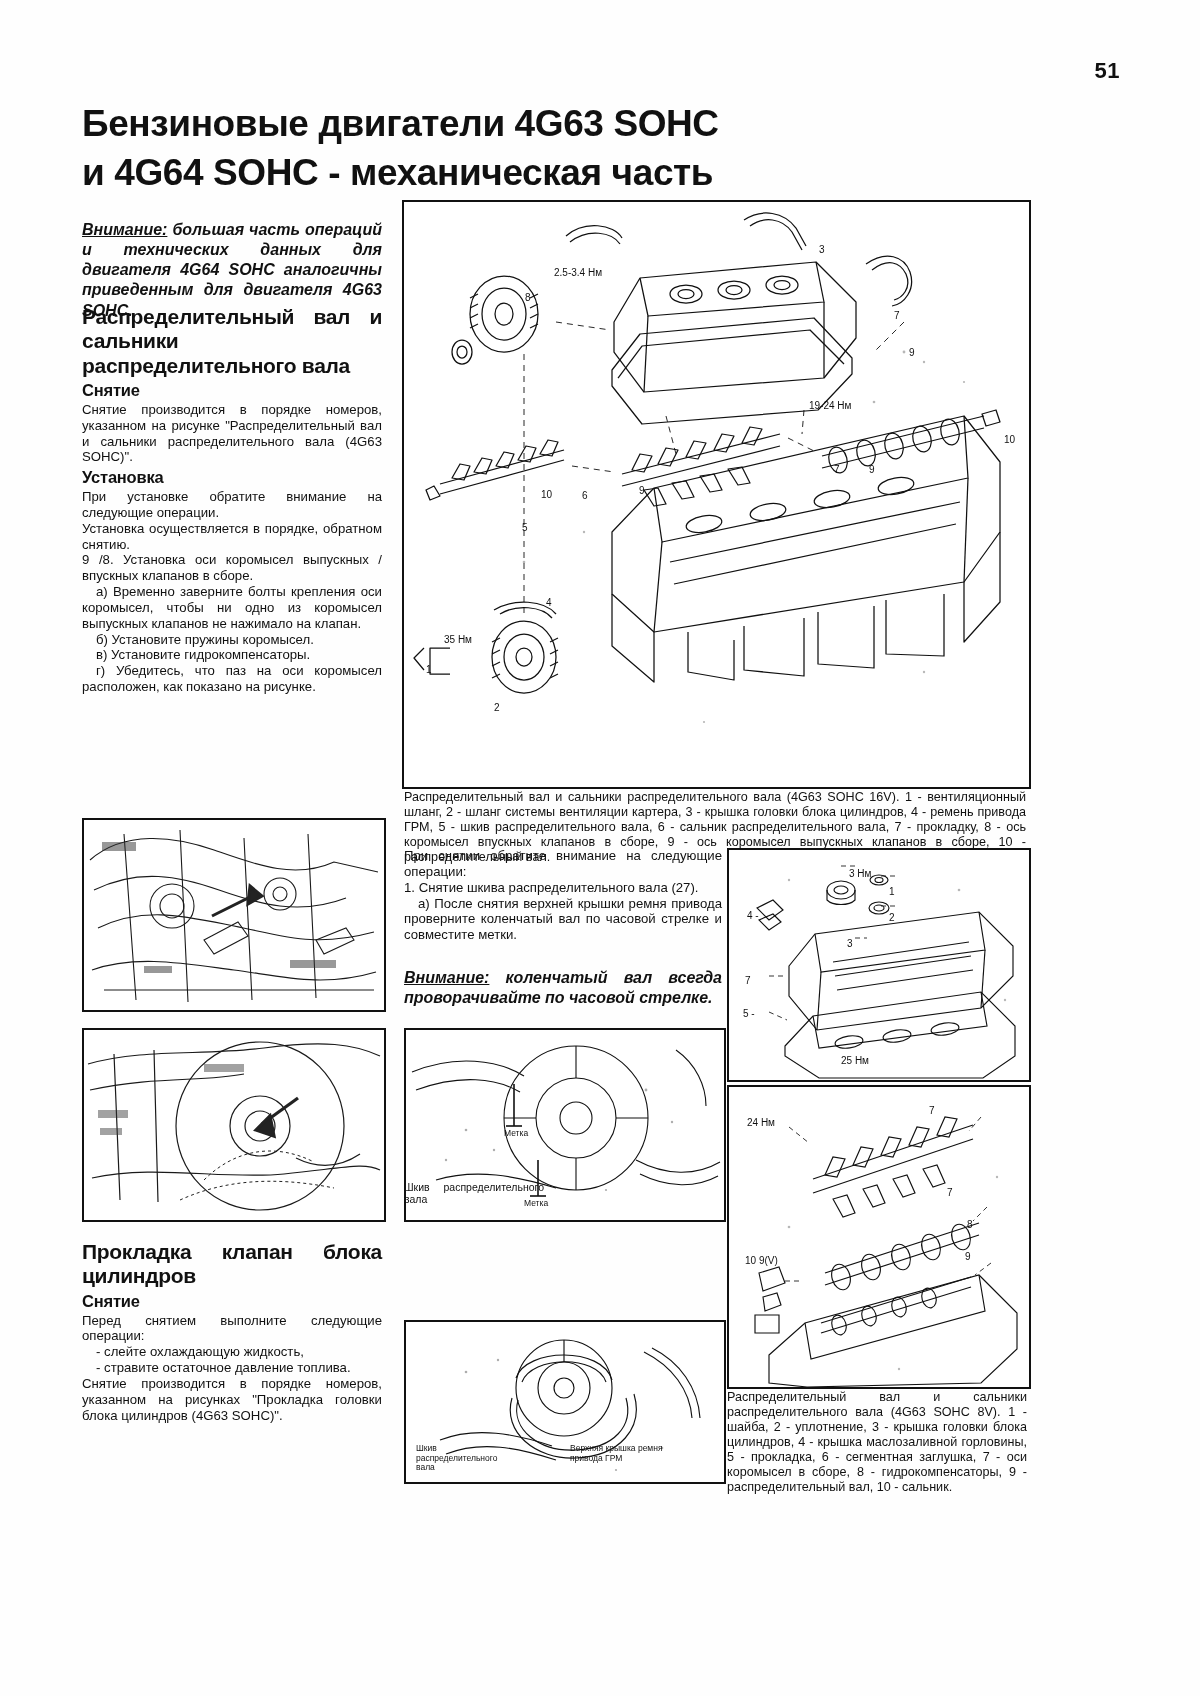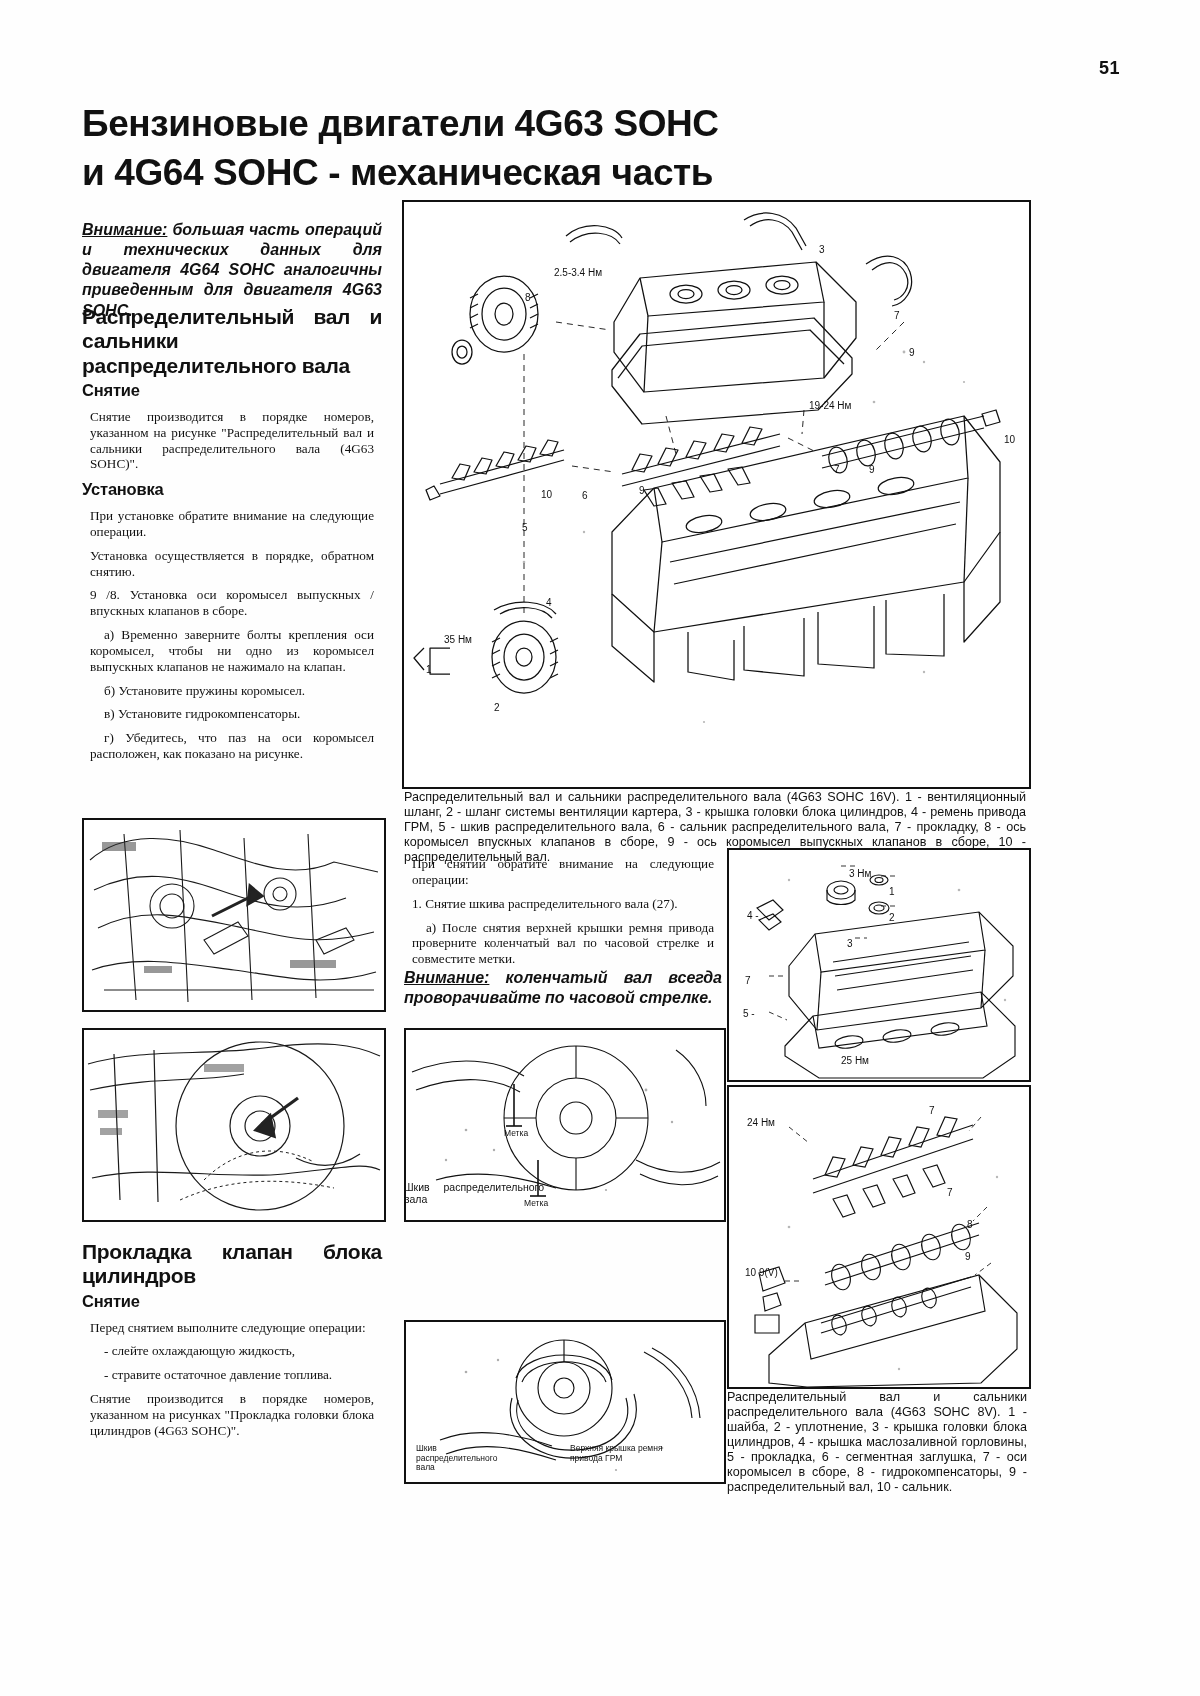--- a/index.html
+++ b/index.html
@@ -9,32 +9,32 @@
     color:#111;
     position:relative;
     overflow:hidden;
   }
   .page{
     position:absolute;left:0;top:0;width:1200px;height:1696px;
     background:#fefefe;
   }
   .pagenum{
     position:absolute; right:80px; top:58px;
-    font-size:18px; font-weight:bold; letter-spacing:.5px;
+    font-size:22px; font-weight:bold; letter-spacing:.5px;
   }
   .title{
     position:absolute; left:82px; top:100px; width:1040px;
     font-size:37px; font-weight:bold; line-height:1.32;
     letter-spacing:-0.4px;
   }
   .title .l2{display:block;}
 
   
   .tb{position:absolute; font-size:13.2px; line-height:1.20; text-align:justify;}
-  .tb p{margin:8px;font-family:Liberation Serif, serif;}
+  .tb p{margin:0;}
   .warn{
     font-style:italic; font-weight:bold; font-size:16px; line-height:1.26;
   }
   .warn .u{text-decoration:underline;}
   h2.sec{
     font-size:21px;font-weight:bold;line-height:1.16;margin:0 0 2px 0;
     letter-spacing:-0.3px;
   }
   h3.sub{
     font-size:16.5px;font-weight:bold;margin:3px 0 1px 0;letter-spacing:-0.2px;
@@ -484,19 +484,19 @@
           <circle cx="268" cy="90" r="1.2"></circle>
         <circle cx="170" cy="282" r="1.2"></circle>
       </g>
     </svg>
     <div>
       <span class="lbl" style="left:18px;top:30px;">24 Нм</span>
       <span class="lbl" style="left:200px;top:18px;">7</span>
       <span class="lbl" style="left:218px;top:100px;">7</span>
       <span class="lbl" style="left:238px;top:132px;">8</span>
       <span class="lbl" style="left:236px;top:164px;">9</span>
-      <span class="lbl" style="left:16px;top:168px;margin-top:12px;">10 9(V)</span>
+      <span class="lbl" style="left:16px;top:168px;">10 9(V)</span>
     </div>
   </div>
 
   <div class="figcap" style="left:727px;top:1390px;width:300px;">Распределительный вал и сальники распределительного вала (4G63 SOHC 8V). 1 - шайба, 2 - уплотнение, 3 - крышка головки блока цилиндров, 4 - крышка маслозаливной горловины, 5 - прокладка, 6 - сегментная заглушка, 7 - оси коромысел в сборе, 8 - гидрокомпенсаторы, 9 - распределительный вал, 10 - сальник.</div>
 
 </div>
 
 </body></html>

